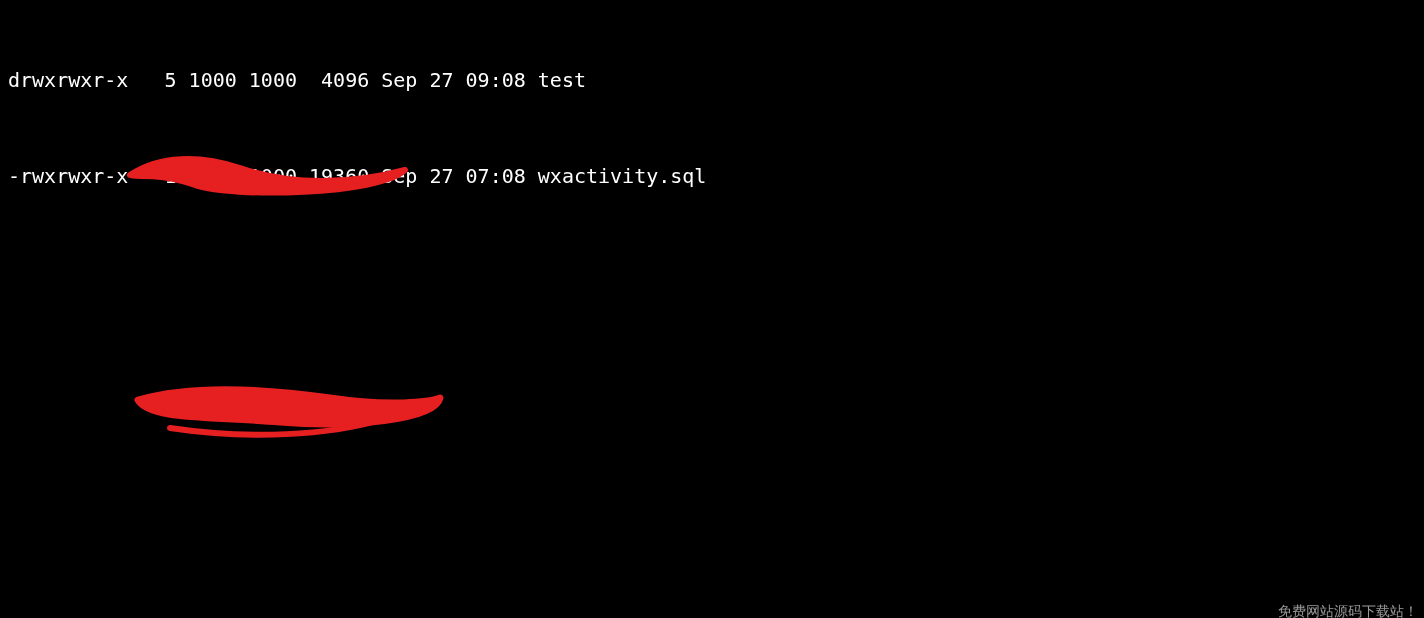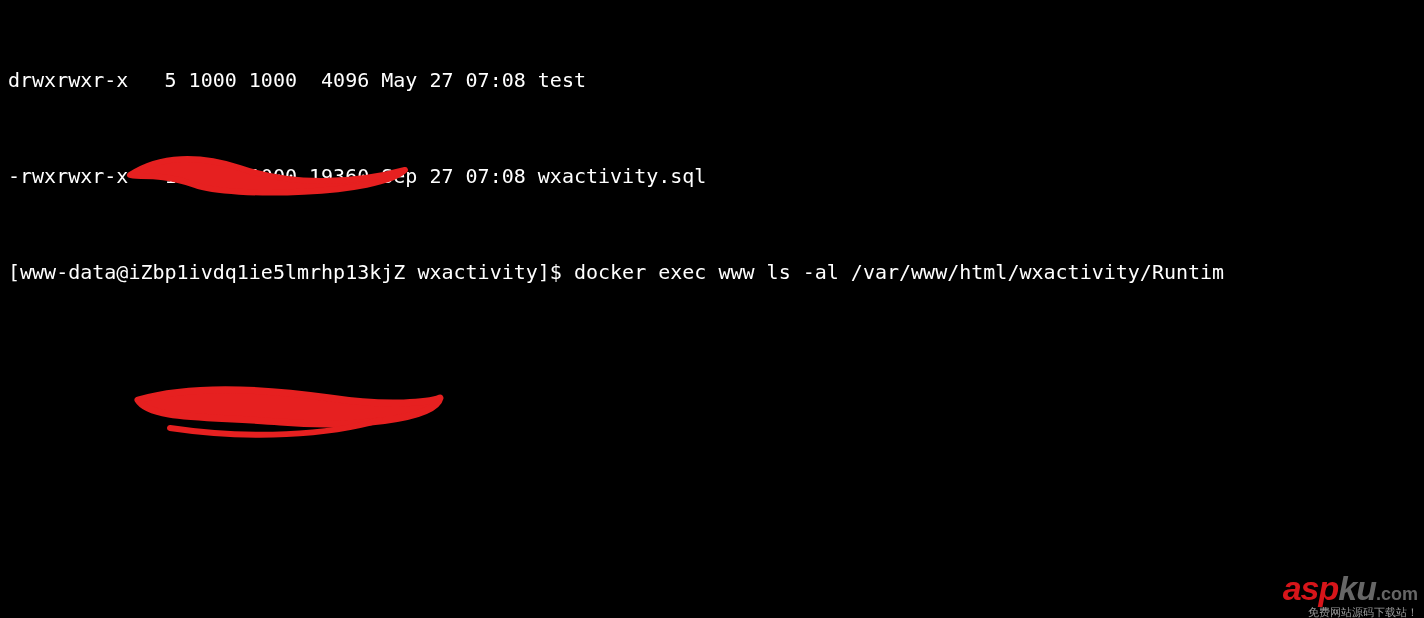--- a/index.html
+++ b/index.html
@@ -38,32 +38,31 @@
     font-weight: bold;
     font-style: italic;
     font-size: 34px;
     letter-spacing: -1px;
   }
   .wm-main .asp { color: #d7151a; }
   .wm-main .ku  { color: #666666; }
   .wm-main .dot { color: #666666; font-size: 18px; font-style: normal; letter-spacing: 0;}
   .wm-sub {
     font-family: "Microsoft YaHei", Arial, sans-serif;
-    font-size: 11px;
+    font-size: 14px;
     color: #999;
     margin-top: 2px;
   }
 </style>
 </head>
 <body>
 
 <div class="terminal">
-  <span class="line">drwxrwxr-x   5 1000 1000  4096 May 27 07:08 test</span>
+  <span class="line">drwxrwxr-x   5 1000 1000  4096 Sep 27 09:08 test</span>
   <span class="line">-rwxrwxr-x   1 1000 1000 19360 Sep 27 07:08 wxactivity.sql</span>
-  <span class="line">[www-data@iZbp1ivdq1ie5lmrhp13kjZ wxactivity]$ docker exec www ls -al /var/www/html/wxactivity/Runtim</span>
   
   
   
   
   
   
   
   
   
   
@@ -75,17 +74,14 @@
   <svg class="redact" style="left:120px; top:150px; width:300px; height:50px;">
     <path d="M10 25 C 40 5, 80 5, 120 18 C 170 35, 230 35, 285 20 C 260 45, 110 48, 75 35 C 40 22, 15 28, 10 25 Z" fill="#e62020" stroke="#e62020" stroke-width="6" stroke-linejoin="round"></path>
   </svg>
   <svg class="redact" style="left:130px; top:380px; width:320px; height:58px;">
     <path d="M8 20 C 60 5, 130 8, 200 18 C 260 27, 300 22, 310 18 C 305 40, 220 48, 150 42 C 80 36, 20 40, 8 20 Z" fill="#e62020" stroke="#e62020" stroke-width="7" stroke-linejoin="round"></path>
     <path d="M40 48 C 120 60, 200 55, 250 40" fill="none" stroke="#e62020" stroke-width="6" stroke-linecap="round"></path>
   </svg>
 </div>
 
 <div class="wm">
-  <div class="wm-main">
-    <span class="asp">asp</span><span class="ku">ku</span><span class="dot">.com</span>
-  </div>
   <div class="wm-sub">免费网站源码下载站！</div>
 </div>
 
 </body></html>

